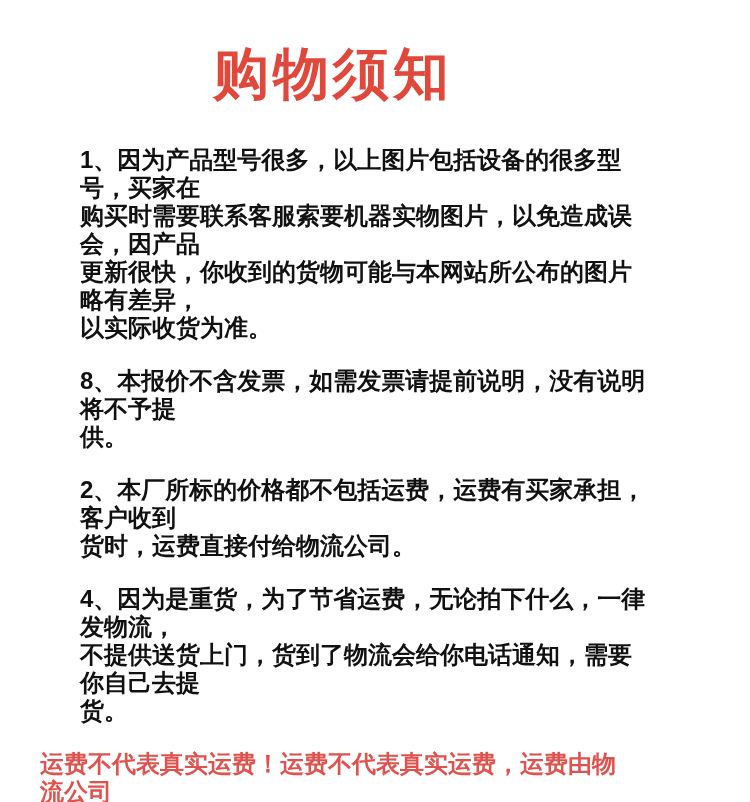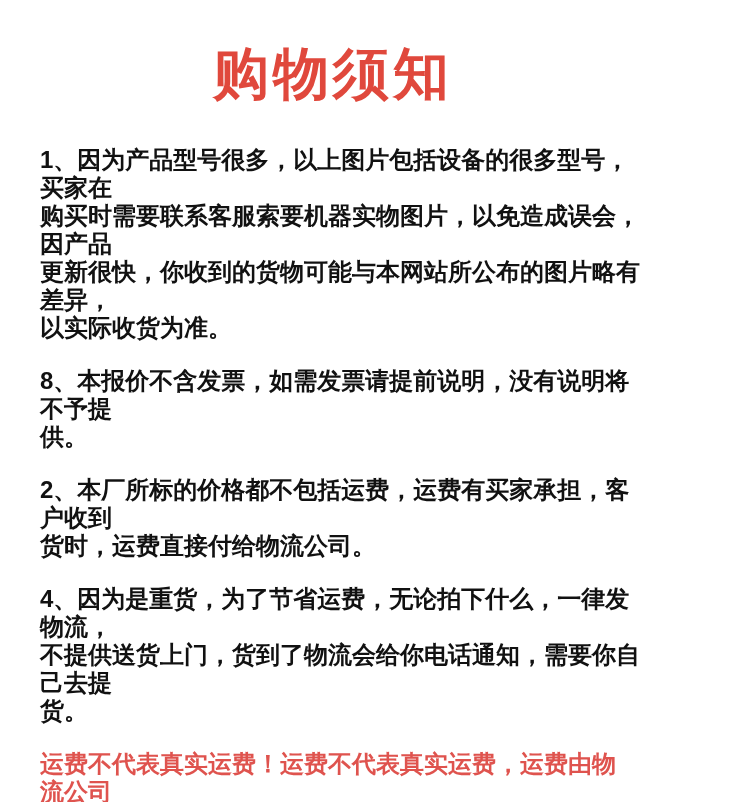--- a/index.html
+++ b/index.html
@@ -21,20 +21,21 @@
     padding-top: 42px;
     height: 64px;
     line-height: 64px;
     text-align: center;
     font-size: 56px;
     font-weight: bold;
     letter-spacing: 4px;
   }
   .notice-body {
     padding: 40px 20px 0 40px;
+    margin-left: 40px;
   }
   .notice-paragraph {
     margin: 0 0 25px 0;
     font-size: 24px;
     line-height: 28px;
     font-weight: bold;
     color: #111111;
     white-space: pre-line;
   }
   .footer-warning {

